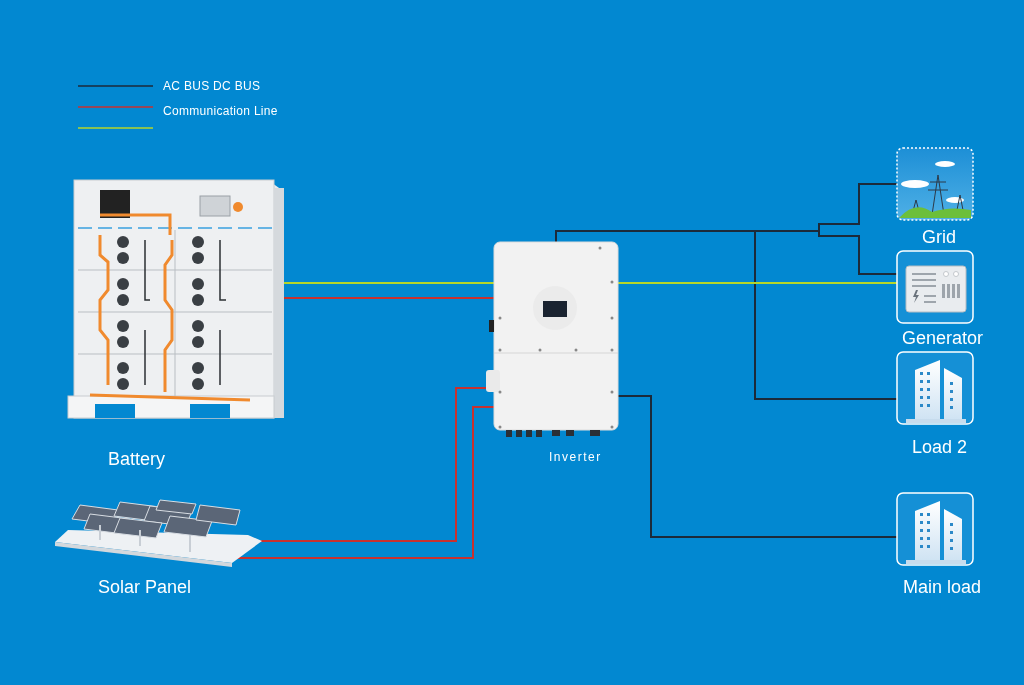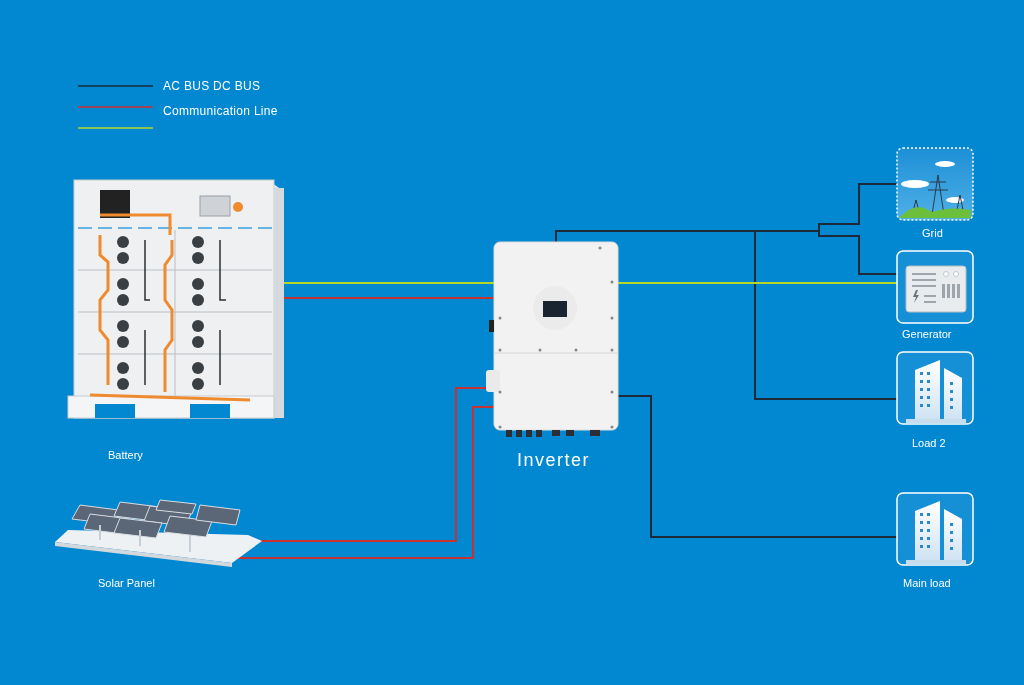--- a/index.html
+++ b/index.html
@@ -4,28 +4,28 @@
 <style>
   html, body { margin: 0; padding: 0; }
   body {
     width: 1024px; height: 685px; overflow: hidden;
     background: #0288d1;
     font-family: "Liberation Sans", sans-serif;
     position: relative;
   }
   #stage { position: absolute; left: 0; top: 0; width: 1024px; height: 685px; }
   .label {
-    position: absolute; color: #ffffff; font-size: 11px;
+    position: absolute; color: #ffffff; font-size: 18px;
     font-family: "Liberation Sans", sans-serif; white-space: nowrap;
   }
   .legend-text {
     position: absolute; color: #ffffff; font-size: 12px; letter-spacing: 0.3px;
     font-family: "Liberation Sans", sans-serif; white-space: nowrap;
   }
-  .inverter-label { font-size: 18px; letter-spacing: 1.5px; }
+  .inverter-label { font-size: 12px; letter-spacing: 1.5px; margin-left: 32px; }
 </style>
 </head>
 <body>
 
 <div id="stage">
   <svg width="1024" height="685" viewBox="0 0 1024 685" xmlns="http://www.w3.org/2000/svg" style="position:absolute;left:0;top:0;">
     <defs>
       <linearGradient id="bldg" x1="0" y1="0" x2="0" y2="1">
         <stop offset="0" stop-color="#ffffff"></stop>
         <stop offset="1" stop-color="#cfe3f3"></stop>

